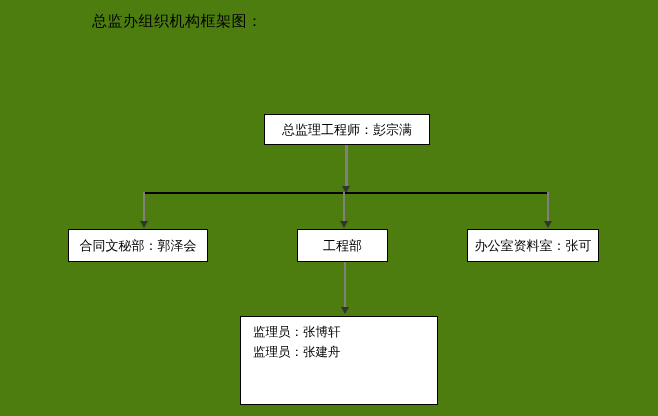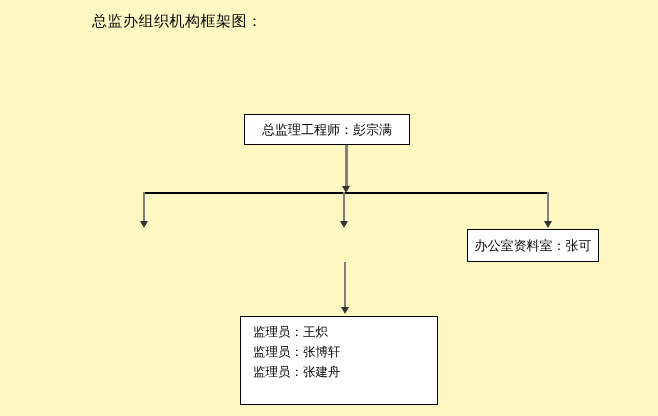--- a/index.html
+++ b/index.html
@@ -7,21 +7,21 @@
     padding: 0;
     background: #ffffff;
   }
   body {
     font-family: "DejaVu Sans", "Liberation Sans", sans-serif;
   }
   #canvas {
     position: relative;
     width: 658px;
     height: 416px;
-    background: #fef9c3;
+    background: #4d7c0f;
     overflow: hidden;
   }
   .title {
     position: absolute;
     left: 92px;
     top: 12px;
     font-size: 15px;
     color: #000000;
     white-space: nowrap;
     letter-spacing: 0.5px;
@@ -31,21 +31,21 @@
     box-sizing: border-box;
     border: 1px solid #000000;
     background: #ffffff;
     display: flex;
     align-items: center;
     justify-content: center;
     font-size: 13px;
     color: #000000;
     white-space: nowrap;
   }
-  .node-root   { left: 244px; top: 114px; width: 166px; height: 31px; }
+  .node-root   { left: 264px; top: 114px; width: 166px; height: 31px; }
   .node-left   { left: 68px;  top: 229px; width: 140px; height: 33px; }
   .node-mid    { left: 297px; top: 229px; width: 91px;  height: 33px; }
   .node-right  { left: 467px; top: 229px; width: 132px; height: 33px; justify-content: center; }
 
   .node-list {
     position: absolute;
     left: 240px;
     top: 316px;
     width: 198px;
     height: 89px;
@@ -107,28 +107,33 @@
 
   <div class="h-drop" style="left:143px; top:192px; height:30px;"></div>
   <div class="arrow-head" style="left:140px; top:221px;"></div>
 
   <div class="h-drop" style="left:343px; top:192px; height:30px;"></div>
   <div class="arrow-head" style="left:340px; top:221px;"></div>
 
   <div class="h-drop" style="left:547px; top:192px; height:30px;"></div>
   <div class="arrow-head" style="left:544px; top:221px;"></div>
 
+  <div class="node node-left">
+    <span>合同文秘部：郭泽会</span>
+  </div>
 
+  <div class="node node-mid">
+    <span>工程部</span>
+  </div>
 
   <div class="node node-right">
     <span>办公室资料室：张可</span>
   </div>
 
   <div class="v-line" style="left:344px; top:262px; width:2px; height:47px;"></div>
   <div class="arrow-head" style="left:341px; top:307px;"></div>
 
   <div class="node-list">
-    <div class="row">监理员：王炽</div>
     <div class="row">监理员：张博轩</div>
     <div class="row">监理员：张建舟</div>
   </div>
 
 </div>
 
 </body></html>

